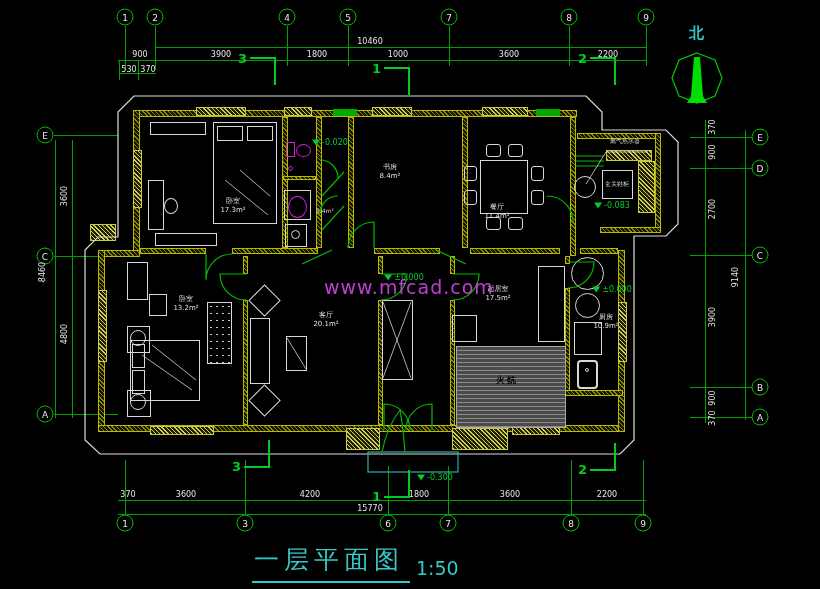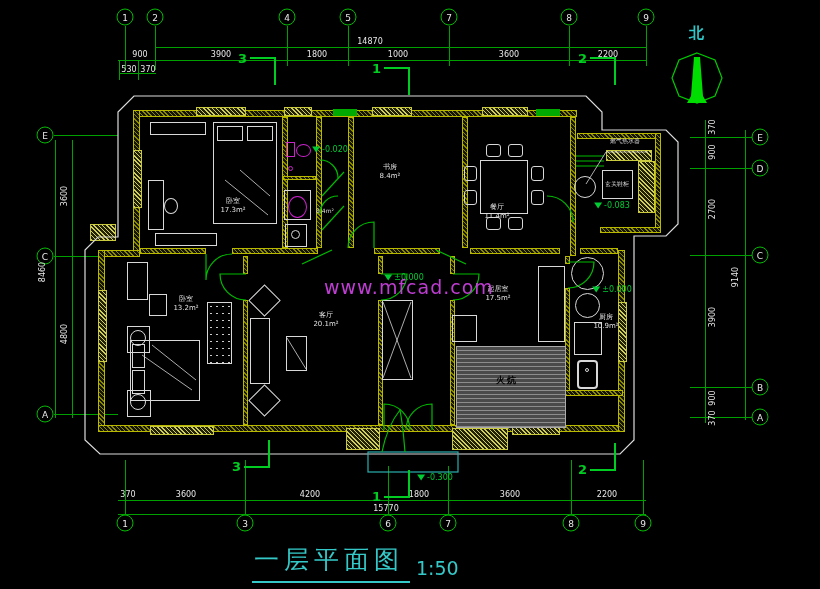--- a/index.html
+++ b/index.html
@@ -283,36 +283,36 @@
       <div class="bubble" style="left: 45px; top: 414px;">A</div>
       <div class="bubble" style="left: 760px; top: 137px;">E</div>
       <div class="bubble" style="left: 760px; top: 168px;">D</div>
       <div class="bubble" style="left: 760px; top: 255px;">C</div>
       <div class="bubble" style="left: 760px; top: 387px;">B</div>
       <div class="bubble" style="left: 760px; top: 417px;">A</div>
     </div>
 
   <div>
 
-  <div class="dim" style="left: 370px; top: 41px;">14870</div>
+  <div class="dim" style="left: 370px; top: 41px;">10460</div>
       <div class="dim" style="left: 140px; top: 54px;">900</div>
       <div class="dim" style="left: 221px; top: 54px;">3900</div>
       <div class="dim" style="left: 317px; top: 54px;">1800</div>
       <div class="dim" style="left: 398px; top: 54px;">1000</div>
       <div class="dim" style="left: 509px; top: 54px;">3600</div>
       <div class="dim" style="left: 608px; top: 54px;">2200</div>
       <div class="dim" style="left: 129px; top: 69px;">530</div>
       <div class="dim" style="left: 148px; top: 69px;">370</div>
       <div class="dim" style="left: 128px; top: 494px;">370</div>
       <div class="dim" style="left: 186px; top: 494px;">3600</div>
       <div class="dim" style="left: 310px; top: 494px;">4200</div>
       <div class="dim" style="left: 419px; top: 494px;">1800</div>
       <div class="dim" style="left: 510px; top: 494px;">3600</div>
       <div class="dim" style="left: 607px; top: 494px;">2200</div>
-      <div class="dim" style="left: 370px; top: 508px; margin-left: 16px;">15770</div>
+      <div class="dim" style="left: 370px; top: 508px;">15770</div>
       <div class="dim rot" style="left: 64px; top: 196px;">3600</div>
       <div class="dim rot" style="left: 64px; top: 334px;">4800</div>
       <div class="dim rot" style="left: 42px; top: 272px;">8460</div>
       <div class="dim rot" style="left: 712px; top: 127px;">370</div>
       <div class="dim rot" style="left: 712px; top: 152px;">900</div>
       <div class="dim rot" style="left: 712px; top: 209px;">2700</div>
       <div class="dim rot" style="left: 712px; top: 317px;">3900</div>
       <div class="dim rot" style="left: 712px; top: 398px;">900</div>
       <div class="dim rot" style="left: 712px; top: 418px;">370</div>
       <div class="dim rot" style="left: 735px; top: 277px;">9140</div>
@@ -345,21 +345,21 @@
         <span class="ra">17.5m²</span>
       </div>
       <div class="room" style="left: 606px; top: 322px;">
         <span class="rn">厨房</span>
         <span class="ra">10.9m²</span>
       </div>
     </div>
 
   <div>
 
-  <div class="elev" style="left: 330px; top: 149px;">
+  <div class="elev" style="left: 330px; top: 142px;">
         <span class="tri"></span>
         <span>-0.020</span>
       </div>
       <div class="elev" style="left: 612px; top: 205px;">
         <span class="tri"></span>
         <span>-0.083</span>
       </div>
       <div class="elev" style="left: 404px; top: 277px;">
         <span class="tri"></span>
         <span>±0.000</span>

